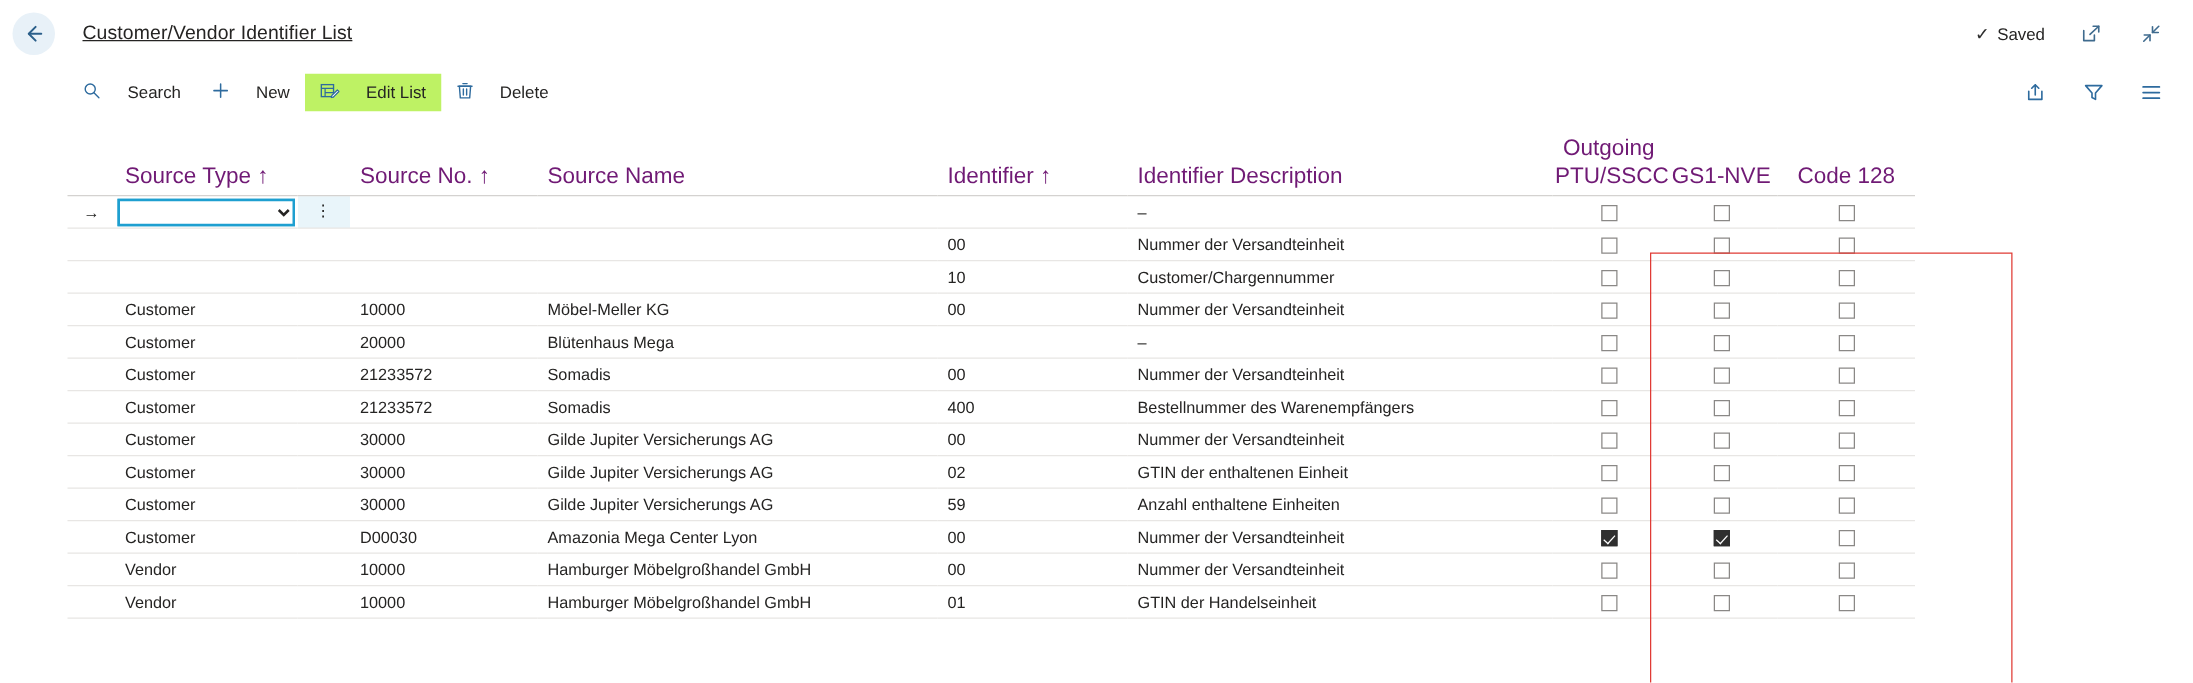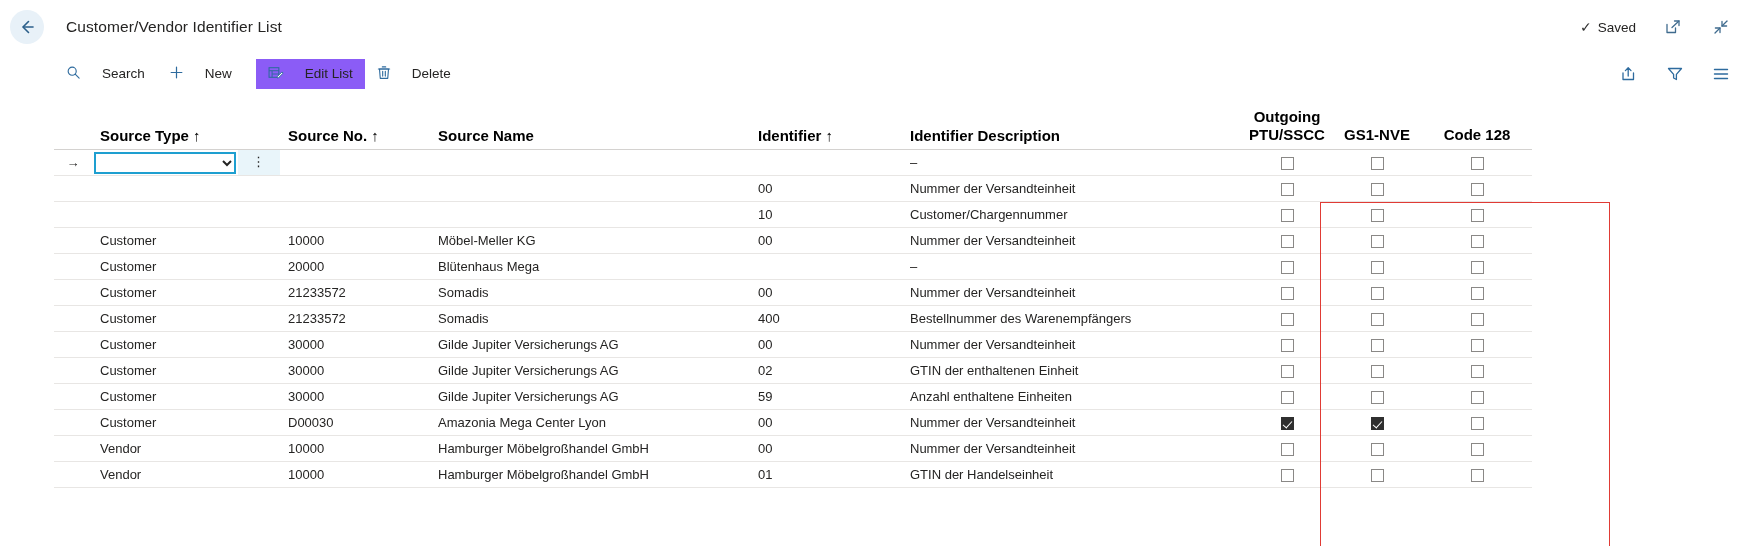--- a/index.html
+++ b/index.html
@@ -42,20 +42,21 @@
     justify-content: center;
     flex: 0 0 auto;
     cursor: pointer;
   }
   .back-btn svg { display: block; }
   .page-title {
     margin-left: 22px;
     font-size: 15.5px;
     color: #252423;
     letter-spacing: 0.1px;
+    text-decoration: underline;
   }
   .topbar-right {
     margin-left: auto;
     display: flex;
     align-items: center;
     gap: 26px;
     color: #484644;
   }
   .saved-indicator {
     display: flex;
@@ -90,22 +91,21 @@
     gap: 21px;
     height: 30px;
     padding: 0 12px;
     font-size: 13.5px;
     color: #252423;
     cursor: pointer;
     white-space: nowrap;
   }
   .cmd .gl { color: #2e6b9e; font-size: 14px; line-height: 1; }
   .cmd.active {
-    background: #8b5cf6;
-    margin-left: 12px;
+    background: #bef264;
   }
   .cmdbar-right {
     margin-left: auto;
     display: flex;
     align-items: center;
     gap: 24px;
     color: #2e6b9e;
   }
 
   
@@ -113,23 +113,23 @@
     position: relative;
     padding: 14px 22px 0 54px;
     box-sizing: border-box;
   }
   table.grid {
     border-collapse: collapse;
     width: 1478px;
     table-layout: fixed;
   }
   table.grid th {
-    font-weight: bold;
-    font-size: 15px;
-    color: #000000;
+    font-weight: normal;
+    font-size: 18px;
+    color: #701a75;
     text-align: left;
     vertical-align: bottom;
     padding: 0 8px 5px 8px;
     height: 36px;
     border-bottom: 1px solid #d4d2d0;
   }
   table.grid th.ck {
     text-align: center;
     padding-left: 2px;
     padding-right: 2px;

